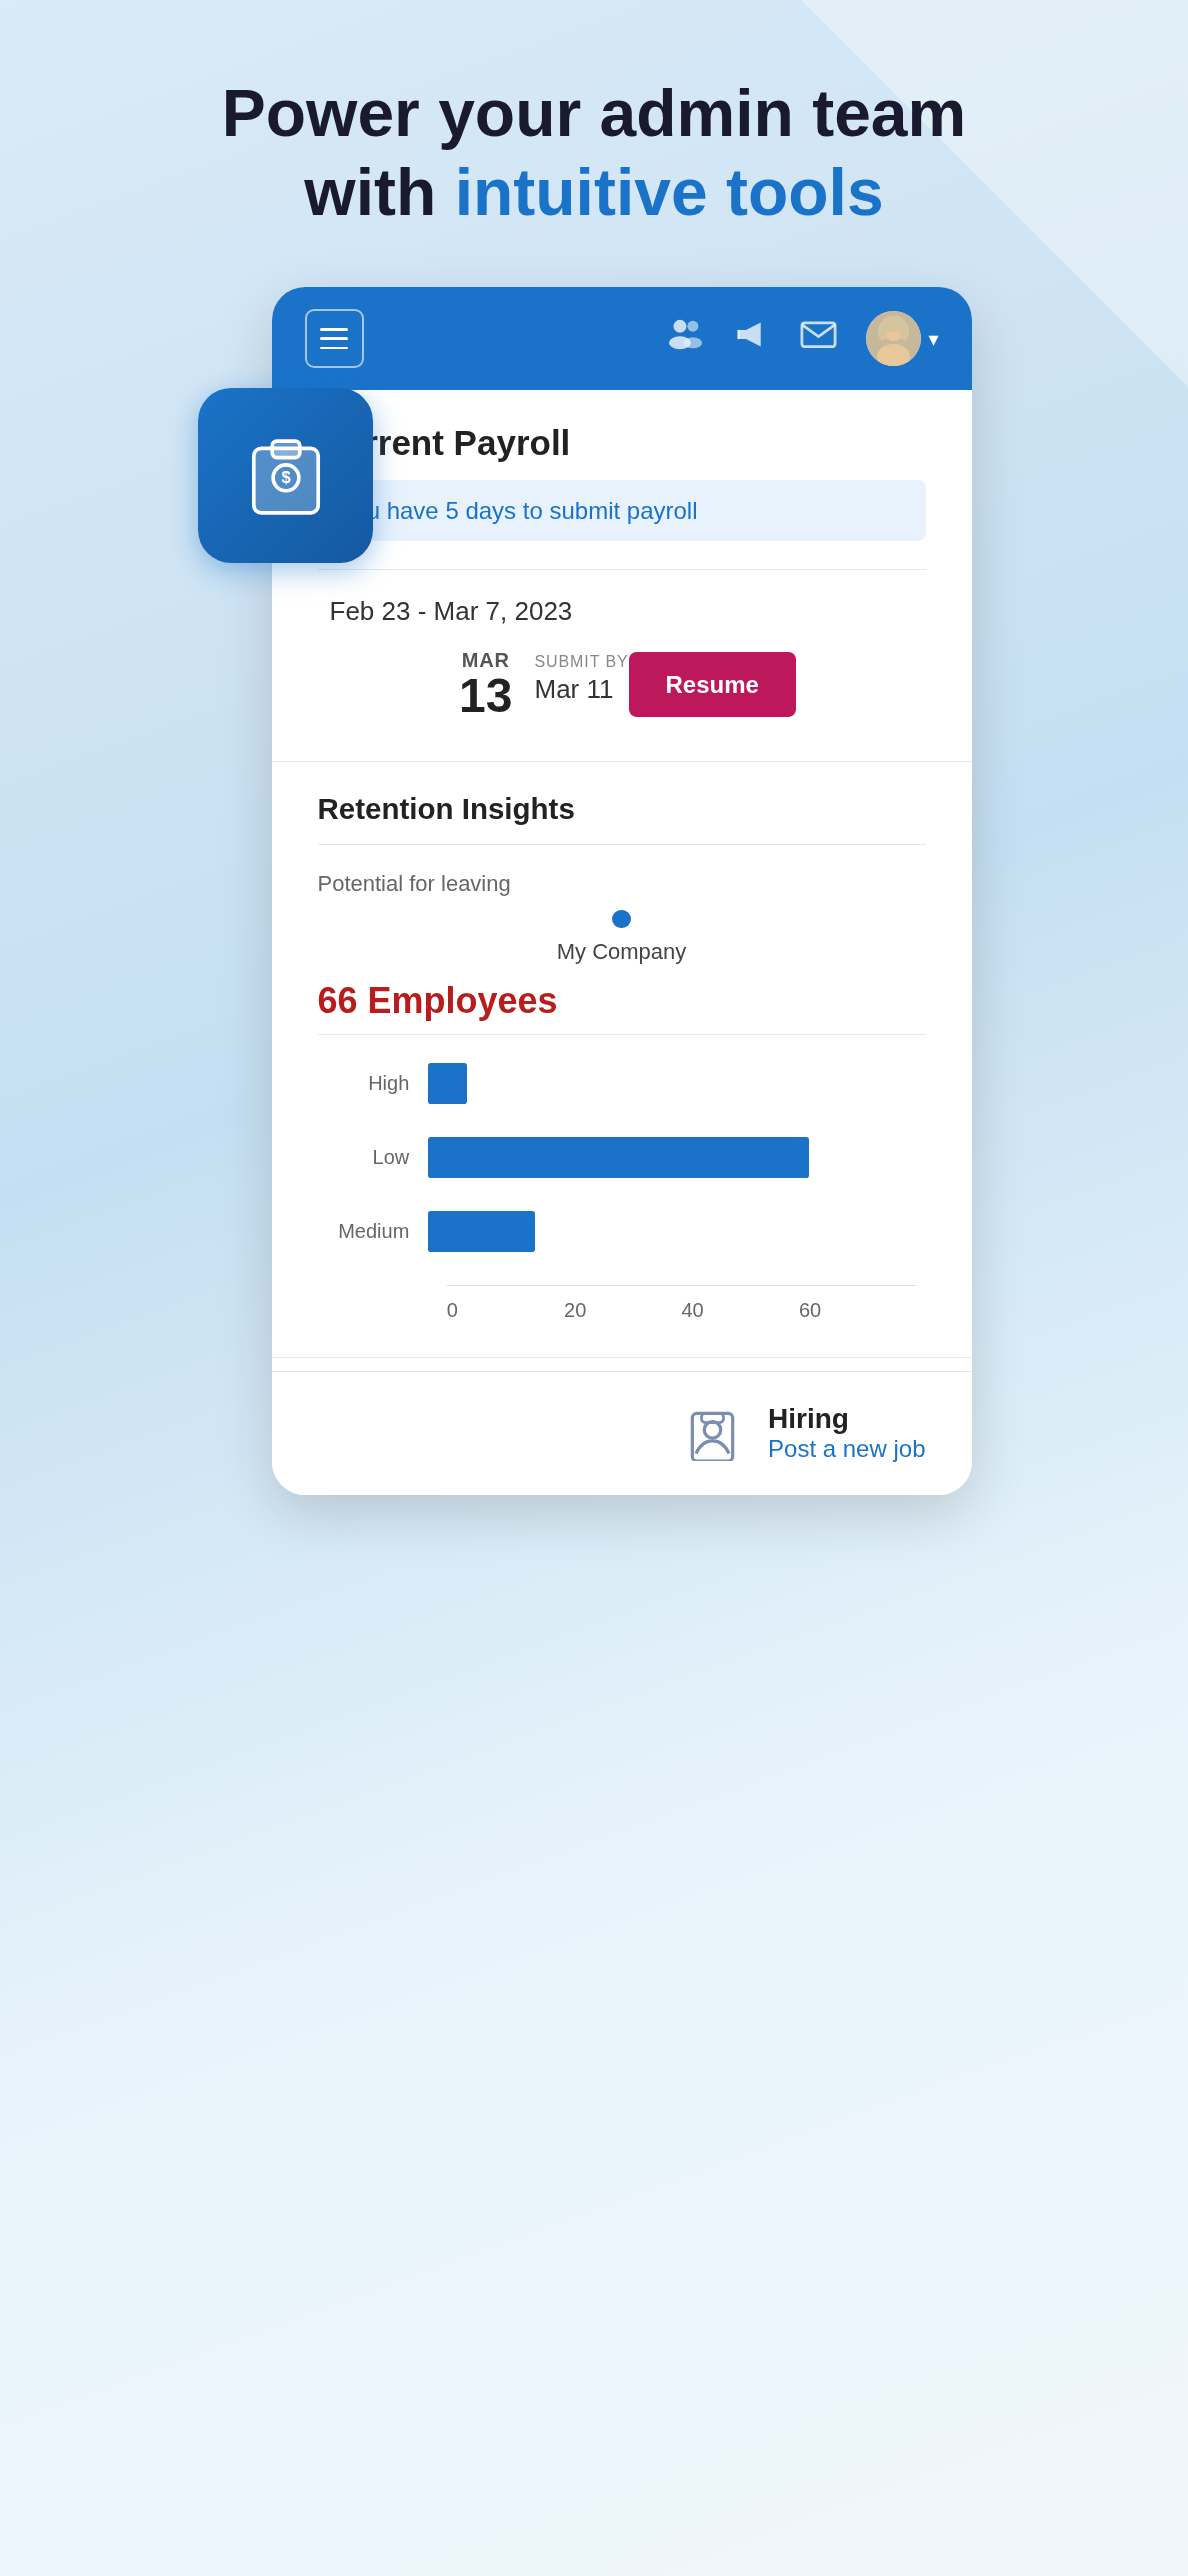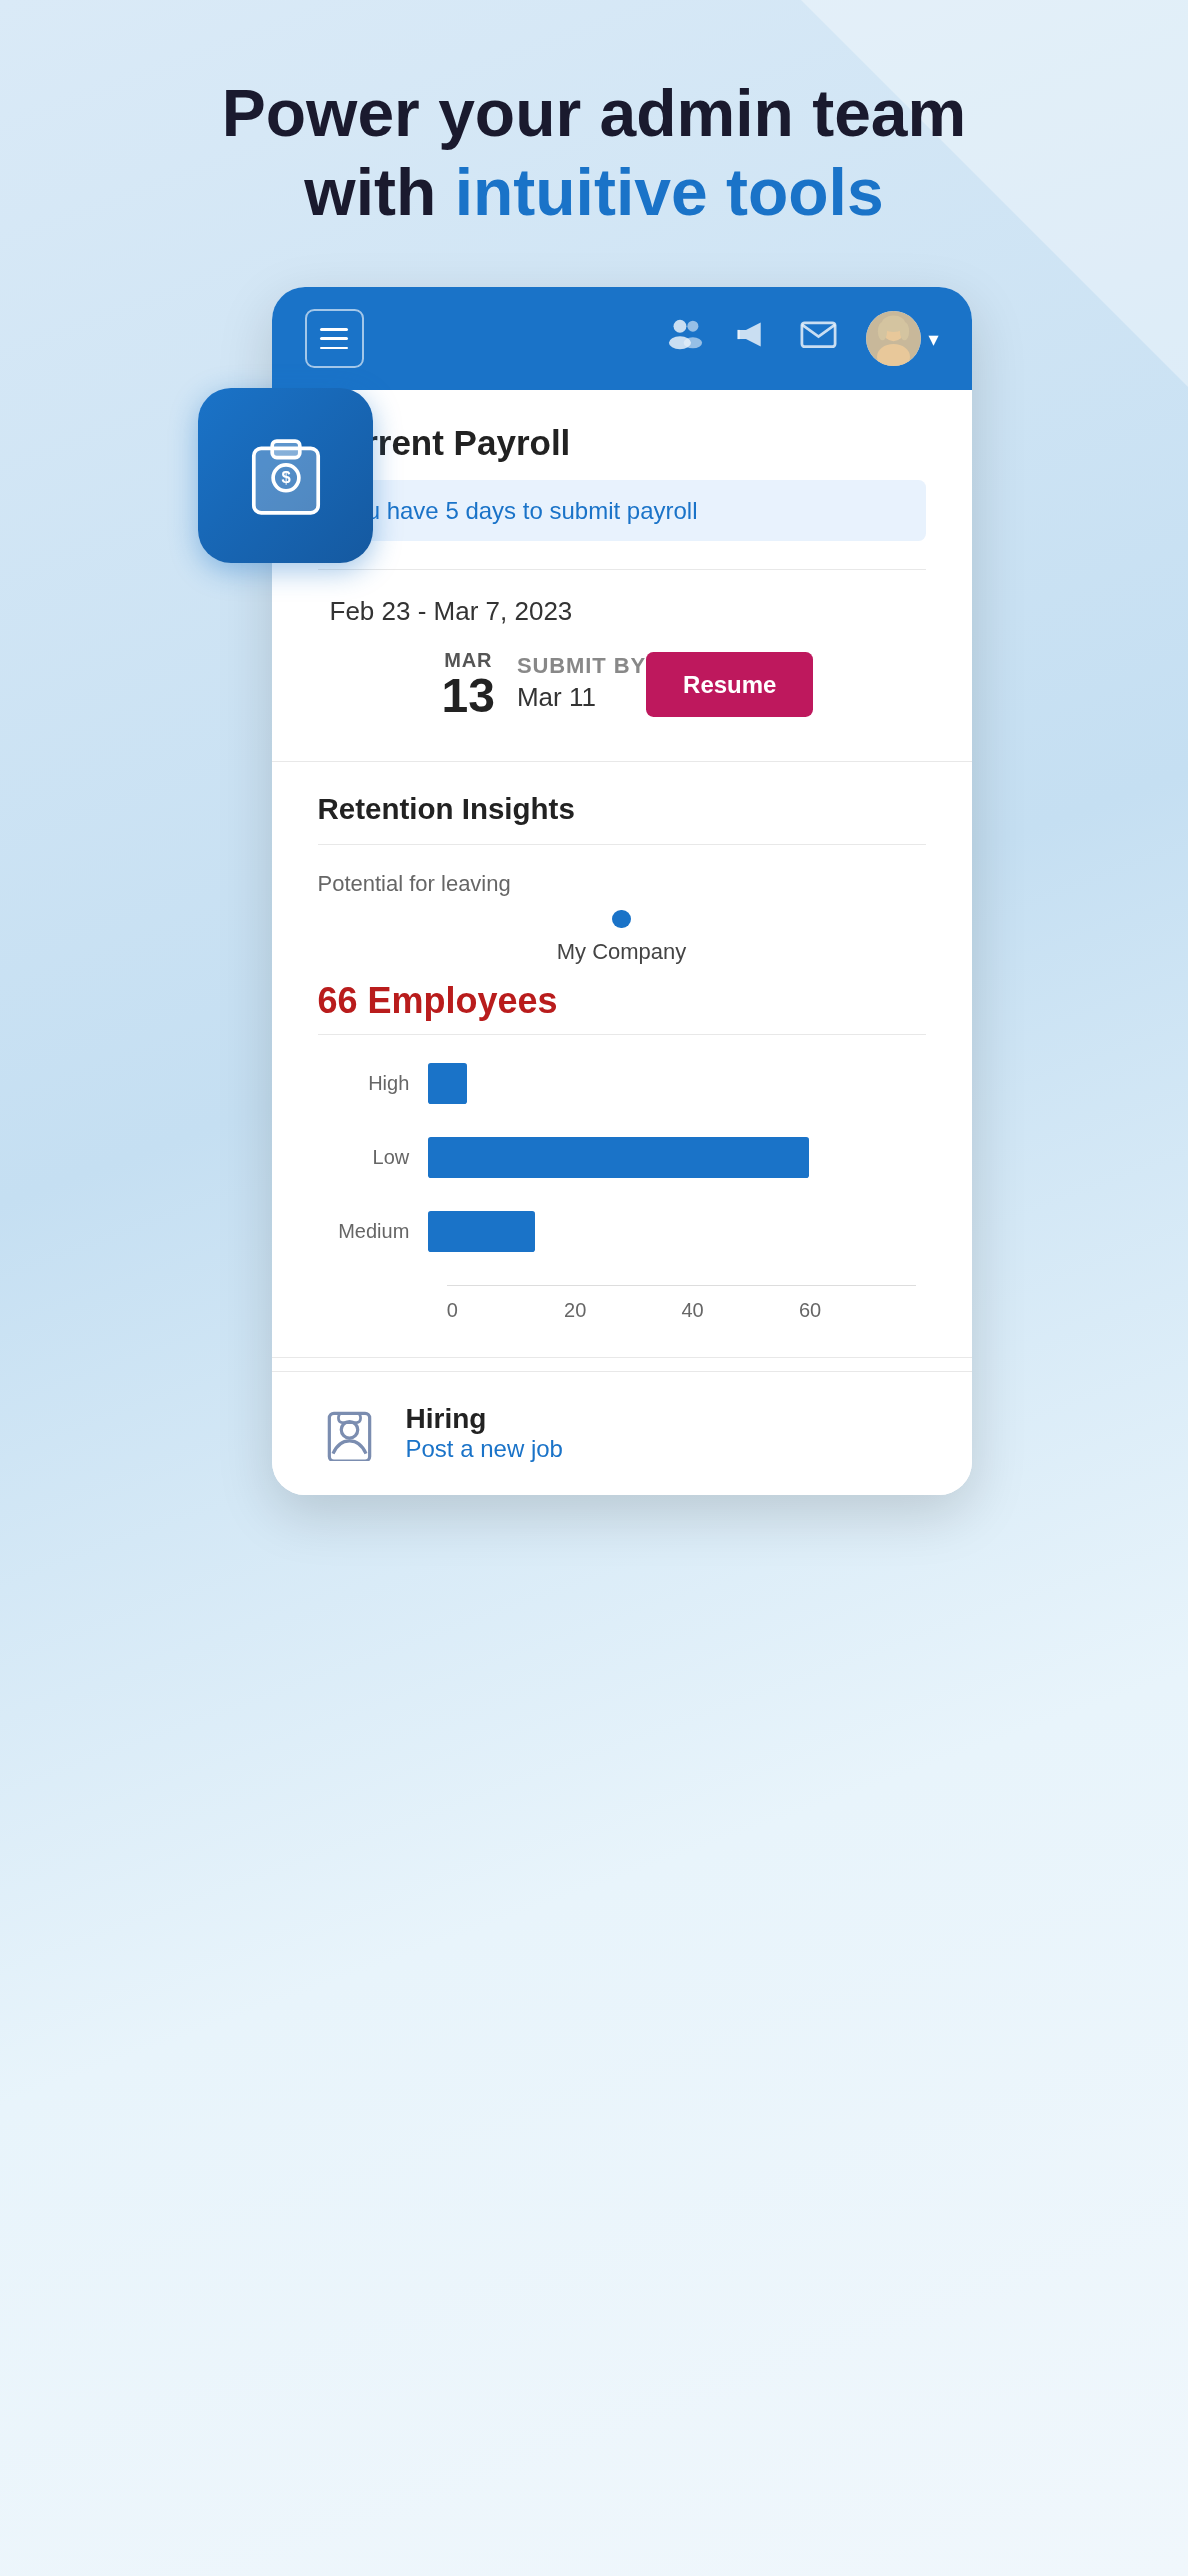--- a/index.html
+++ b/index.html
@@ -226,23 +226,23 @@
       line-height: 1;
     }
 
     .submit-info {
       display: flex;
       flex-direction: column;
       padding-top: 3.7px;
     }
 
     .submit-label {
-      font-size: 22px;
+      font-size: 16px;
       color: #888;
-      font-weight: 700;
+      font-weight: 400;
       letter-spacing: 0.9px;
     }
 
     .submit-date {
       font-size: 26px;
       color: #333;
       margin-top: 3.7px;
     }
 
     .resume-btn {
@@ -385,20 +385,21 @@
     .hiring-section {
       padding: 29.5px 46px;
       border-top: 0.9px solid #e8e8e8;
       background: #fff;
     }
 
     .hiring-row {
       display: flex;
       align-items: center;
       gap: 24px;
+      justify-content: flex-end;
     }
 
     .hiring-icon-wrap {
       width: 64px;
       height: 64px;
       display: flex;
       align-items: center;
       justify-content: center;
       flex-shrink: 0;
     }

